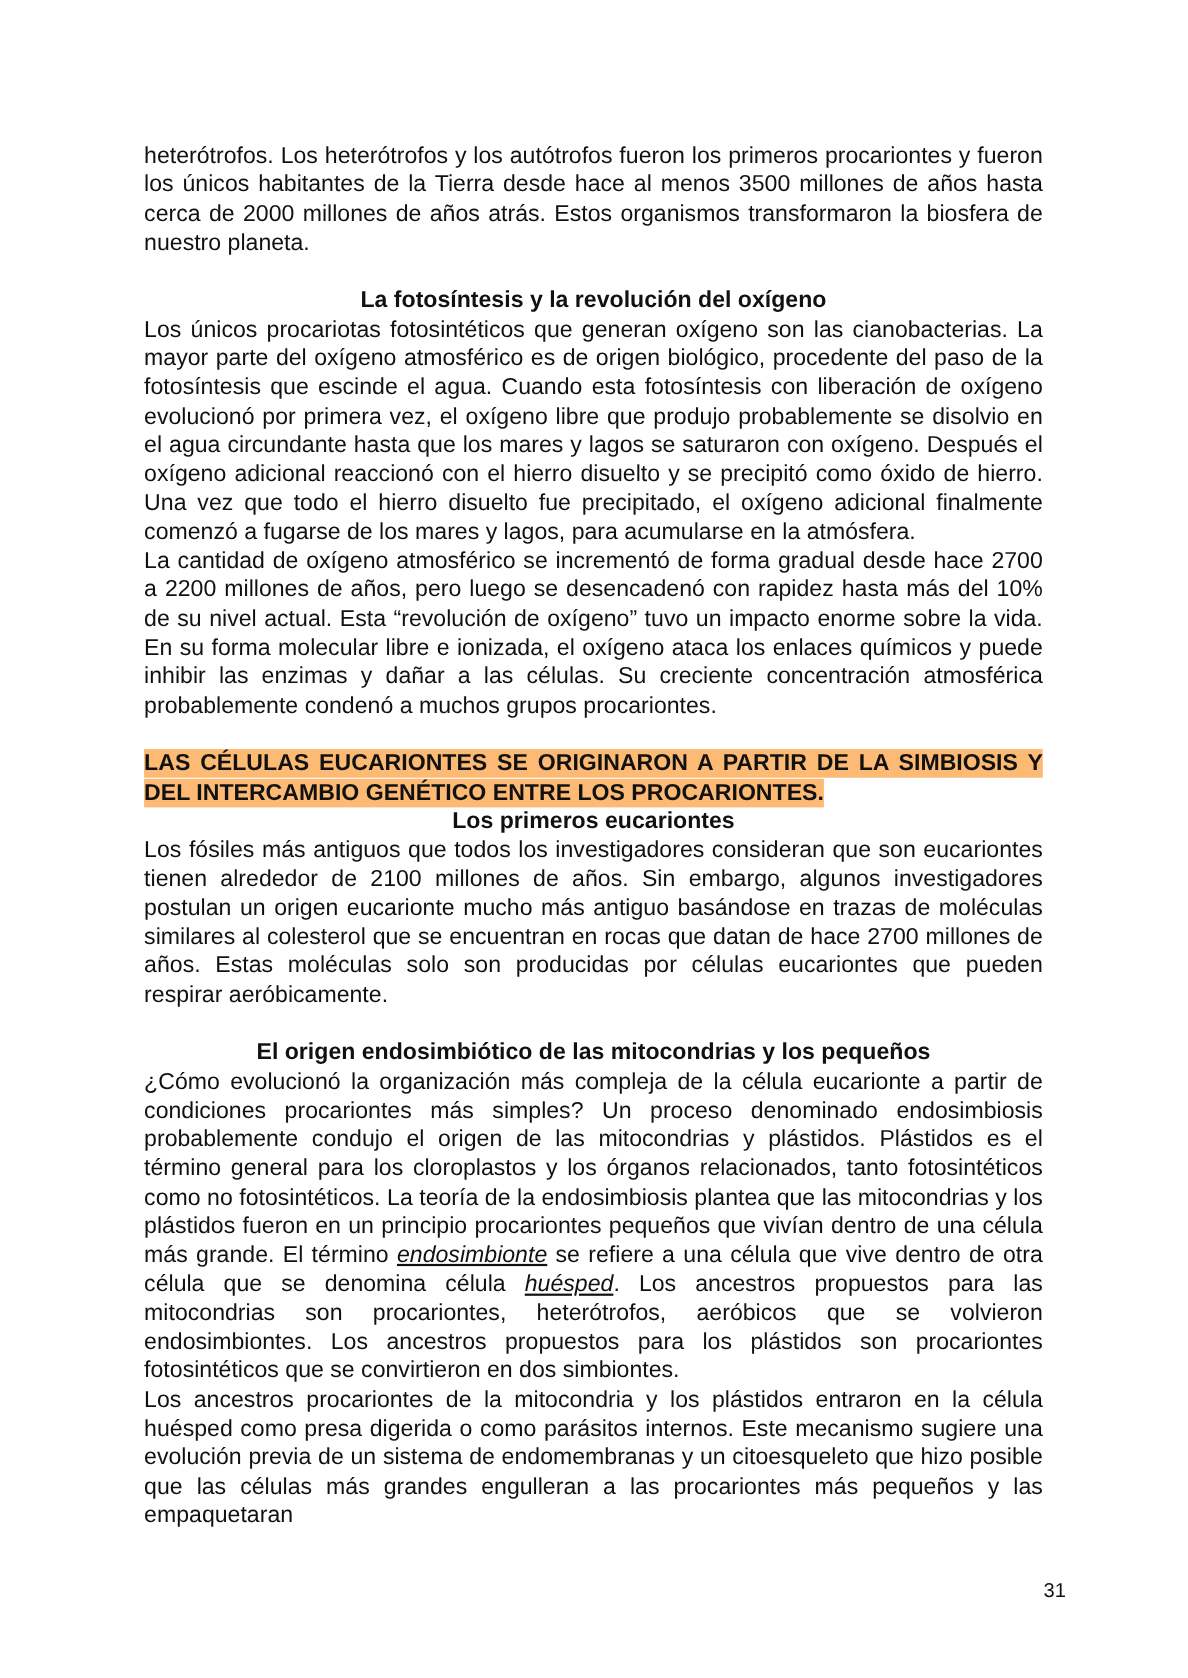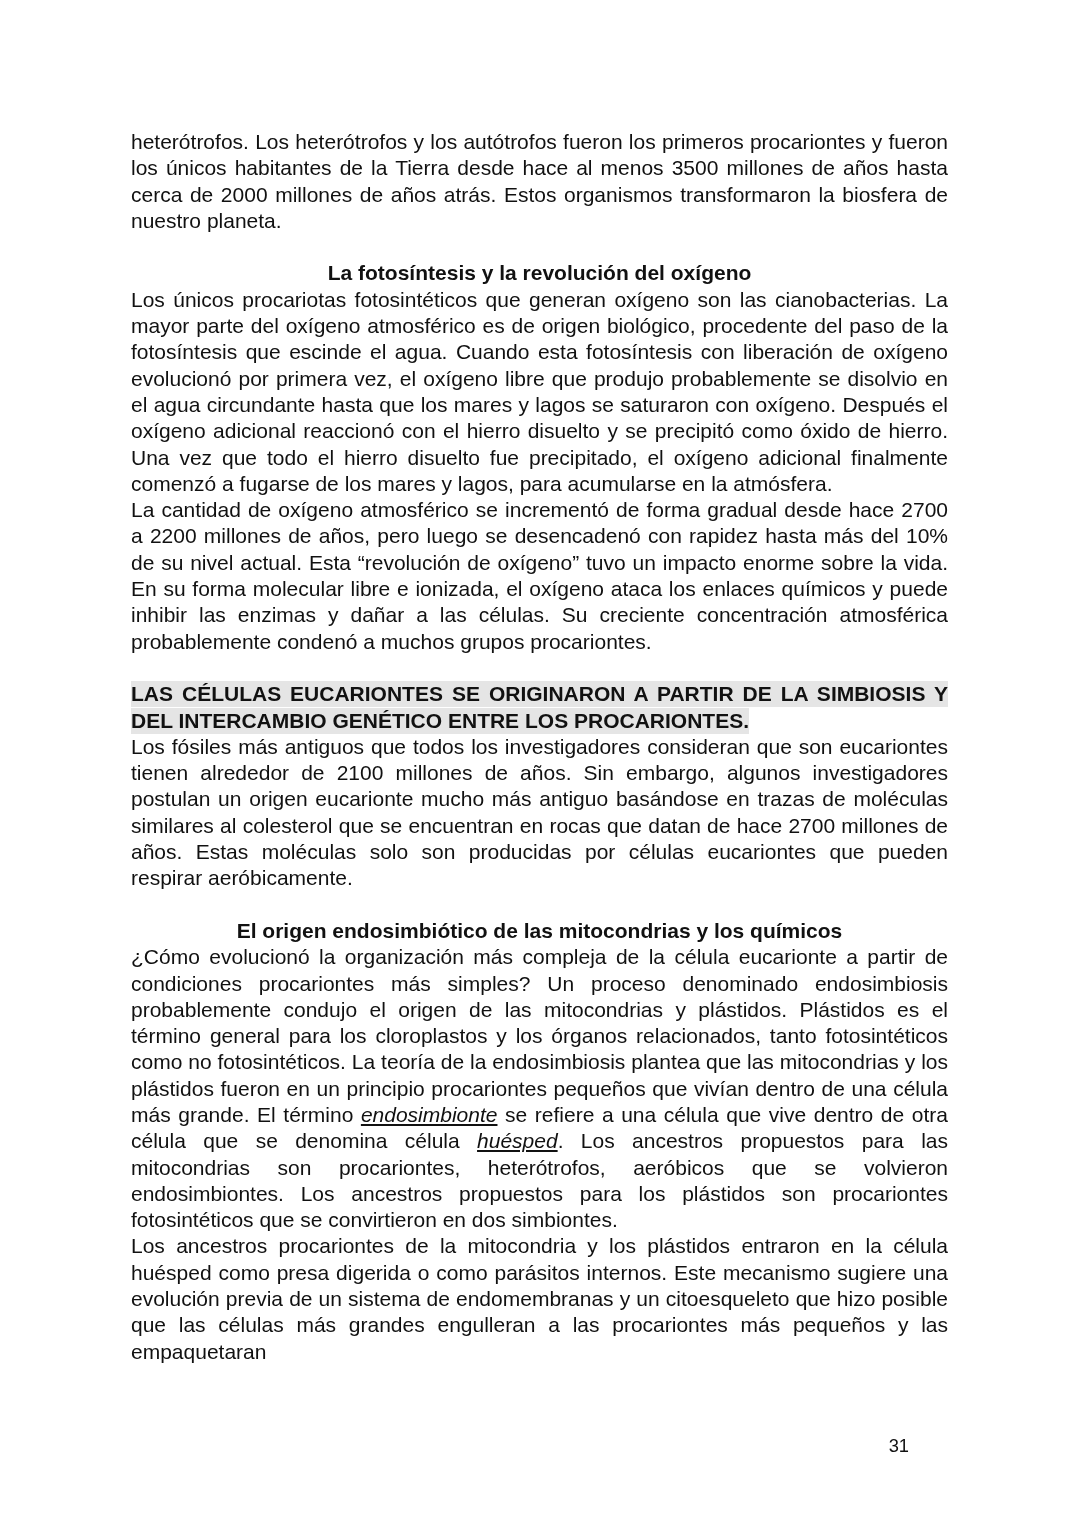--- a/index.html
+++ b/index.html
@@ -34,30 +34,30 @@
       font-weight: bold;
       margin: 0;
       text-align: center;
     }
     .section-heading {
       font-weight: bold;
       margin: 0;
       text-align: justify;
     }
     .hl {
-      background: #e5e5e5;
+      background: #fdba74;
       box-decoration-break: clone;
       -webkit-box-decoration-break: clone;
       padding: 1px 0 2px 0;
     }
     b { font-weight: normal; }
     i { font-style: italic; text-decoration: underline; }
     .page-number {
       position: absolute;
-      left: 862px;
+      left: 922px;
       top: 1433px;
       width: 47px;
       text-align: right;
       font-size: 18.3px;
       line-height: 26px;
     }
   </style>
 </head>
 <body>
 
@@ -67,23 +67,24 @@
 
   <div class="gap"></div>
 
   <p class="subheading">La fotosíntesis y la revolución del oxígeno</p>
   <p class="para"><span>Los únicos procariotas fotosintéticos que generan oxígeno son las </span><b>cianobacterias</b><span>. La mayor parte del oxígeno atmosférico es de origen biológico, procedente del paso de la fotosíntesis que escinde el agua. Cuando esta fotosíntesis con liberación de oxígeno evolucionó por primera vez, el oxígeno libre que produjo probablemente se disolvio en el agua circundante hasta que los mares y lagos se saturaron con oxígeno. Después el oxígeno adicional reaccionó con el hierro disuelto y se precipitó como óxido de hierro. Una vez que todo el hierro disuelto fue precipitado, el oxígeno adicional finalmente comenzó a fugarse de los mares y lagos, para acumularse en la atmósfera.</span></p>
   <p class="para">La cantidad de oxígeno atmosférico se incrementó de forma gradual desde hace 2700 a 2200 millones de años, pero luego se desencadenó con rapidez hasta más del 10% de su nivel actual. Esta “revolución de oxígeno” tuvo un impacto enorme sobre la vida. En su forma molecular libre e ionizada, el oxígeno ataca los enlaces químicos y puede inhibir las enzimas y dañar a las células. Su creciente concentración atmosférica probablemente condenó a muchos grupos procariontes.</p>
 
   <div class="gap"></div>
 
   <p class="section-heading"><span class="hl">LAS CÉLULAS EUCARIONTES SE ORIGINARON A PARTIR DE LA SIMBIOSIS Y DEL INTERCAMBIO GENÉTICO ENTRE LOS PROCARIONTES.</span></p>
+  <p class="subheading">Los primeros eucariontes</p>
   <p class="para">Los fósiles más antiguos que todos los investigadores consideran que son eucariontes tienen alrededor de 2100 millones de años. Sin embargo, algunos investigadores postulan un origen eucarionte mucho más antiguo basándose en trazas de moléculas similares al colesterol que se encuentran en rocas que datan de hace 2700 millones de años. Estas moléculas solo son producidas por células eucariontes que pueden respirar aeróbicamente.</p>
 
   <div class="gap"></div>
 
-  <p class="subheading">El origen endosimbiótico de las mitocondrias y los químicos</p>
+  <p class="subheading">El origen endosimbiótico de las mitocondrias y los pequeños</p>
   <p class="para"><span>¿Cómo evolucionó la organización más compleja de la célula eucarionte a partir de condiciones procariontes más simples? Un proceso denominado </span><b>endosimbiosis</b><span> probablemente condujo el origen de las mitocondrias y plástidos. Plástidos es el término general para los cloroplastos y los órganos relacionados, tanto fotosintéticos como no fotosintéticos. La teoría de la endosimbiosis plantea que las mitocondrias y los plástidos fueron en un principio procariontes pequeños que vivían dentro de una célula más grande. El término </span><i>endosimbionte</i><span> se refiere a una célula que vive dentro de otra célula que se denomina célula </span><i>huésped</i><span>. Los ancestros propuestos para las mitocondrias son procariontes, heterótrofos, aeróbicos que se volvieron endosimbiontes. Los ancestros propuestos para los plástidos son procariontes fotosintéticos que se convirtieron en dos simbiontes.</span></p>
   <p class="para">Los ancestros procariontes de la mitocondria y los plástidos entraron en la célula huésped como presa digerida o como parásitos internos. Este mecanismo sugiere una evolución previa de un sistema de endomembranas y un citoesqueleto que hizo posible que las células más grandes engulleran a las procariontes más pequeños y las empaquetaran</p>
 
 </div>
 
 <div class="page-number">31</div>
 
 </body></html>

